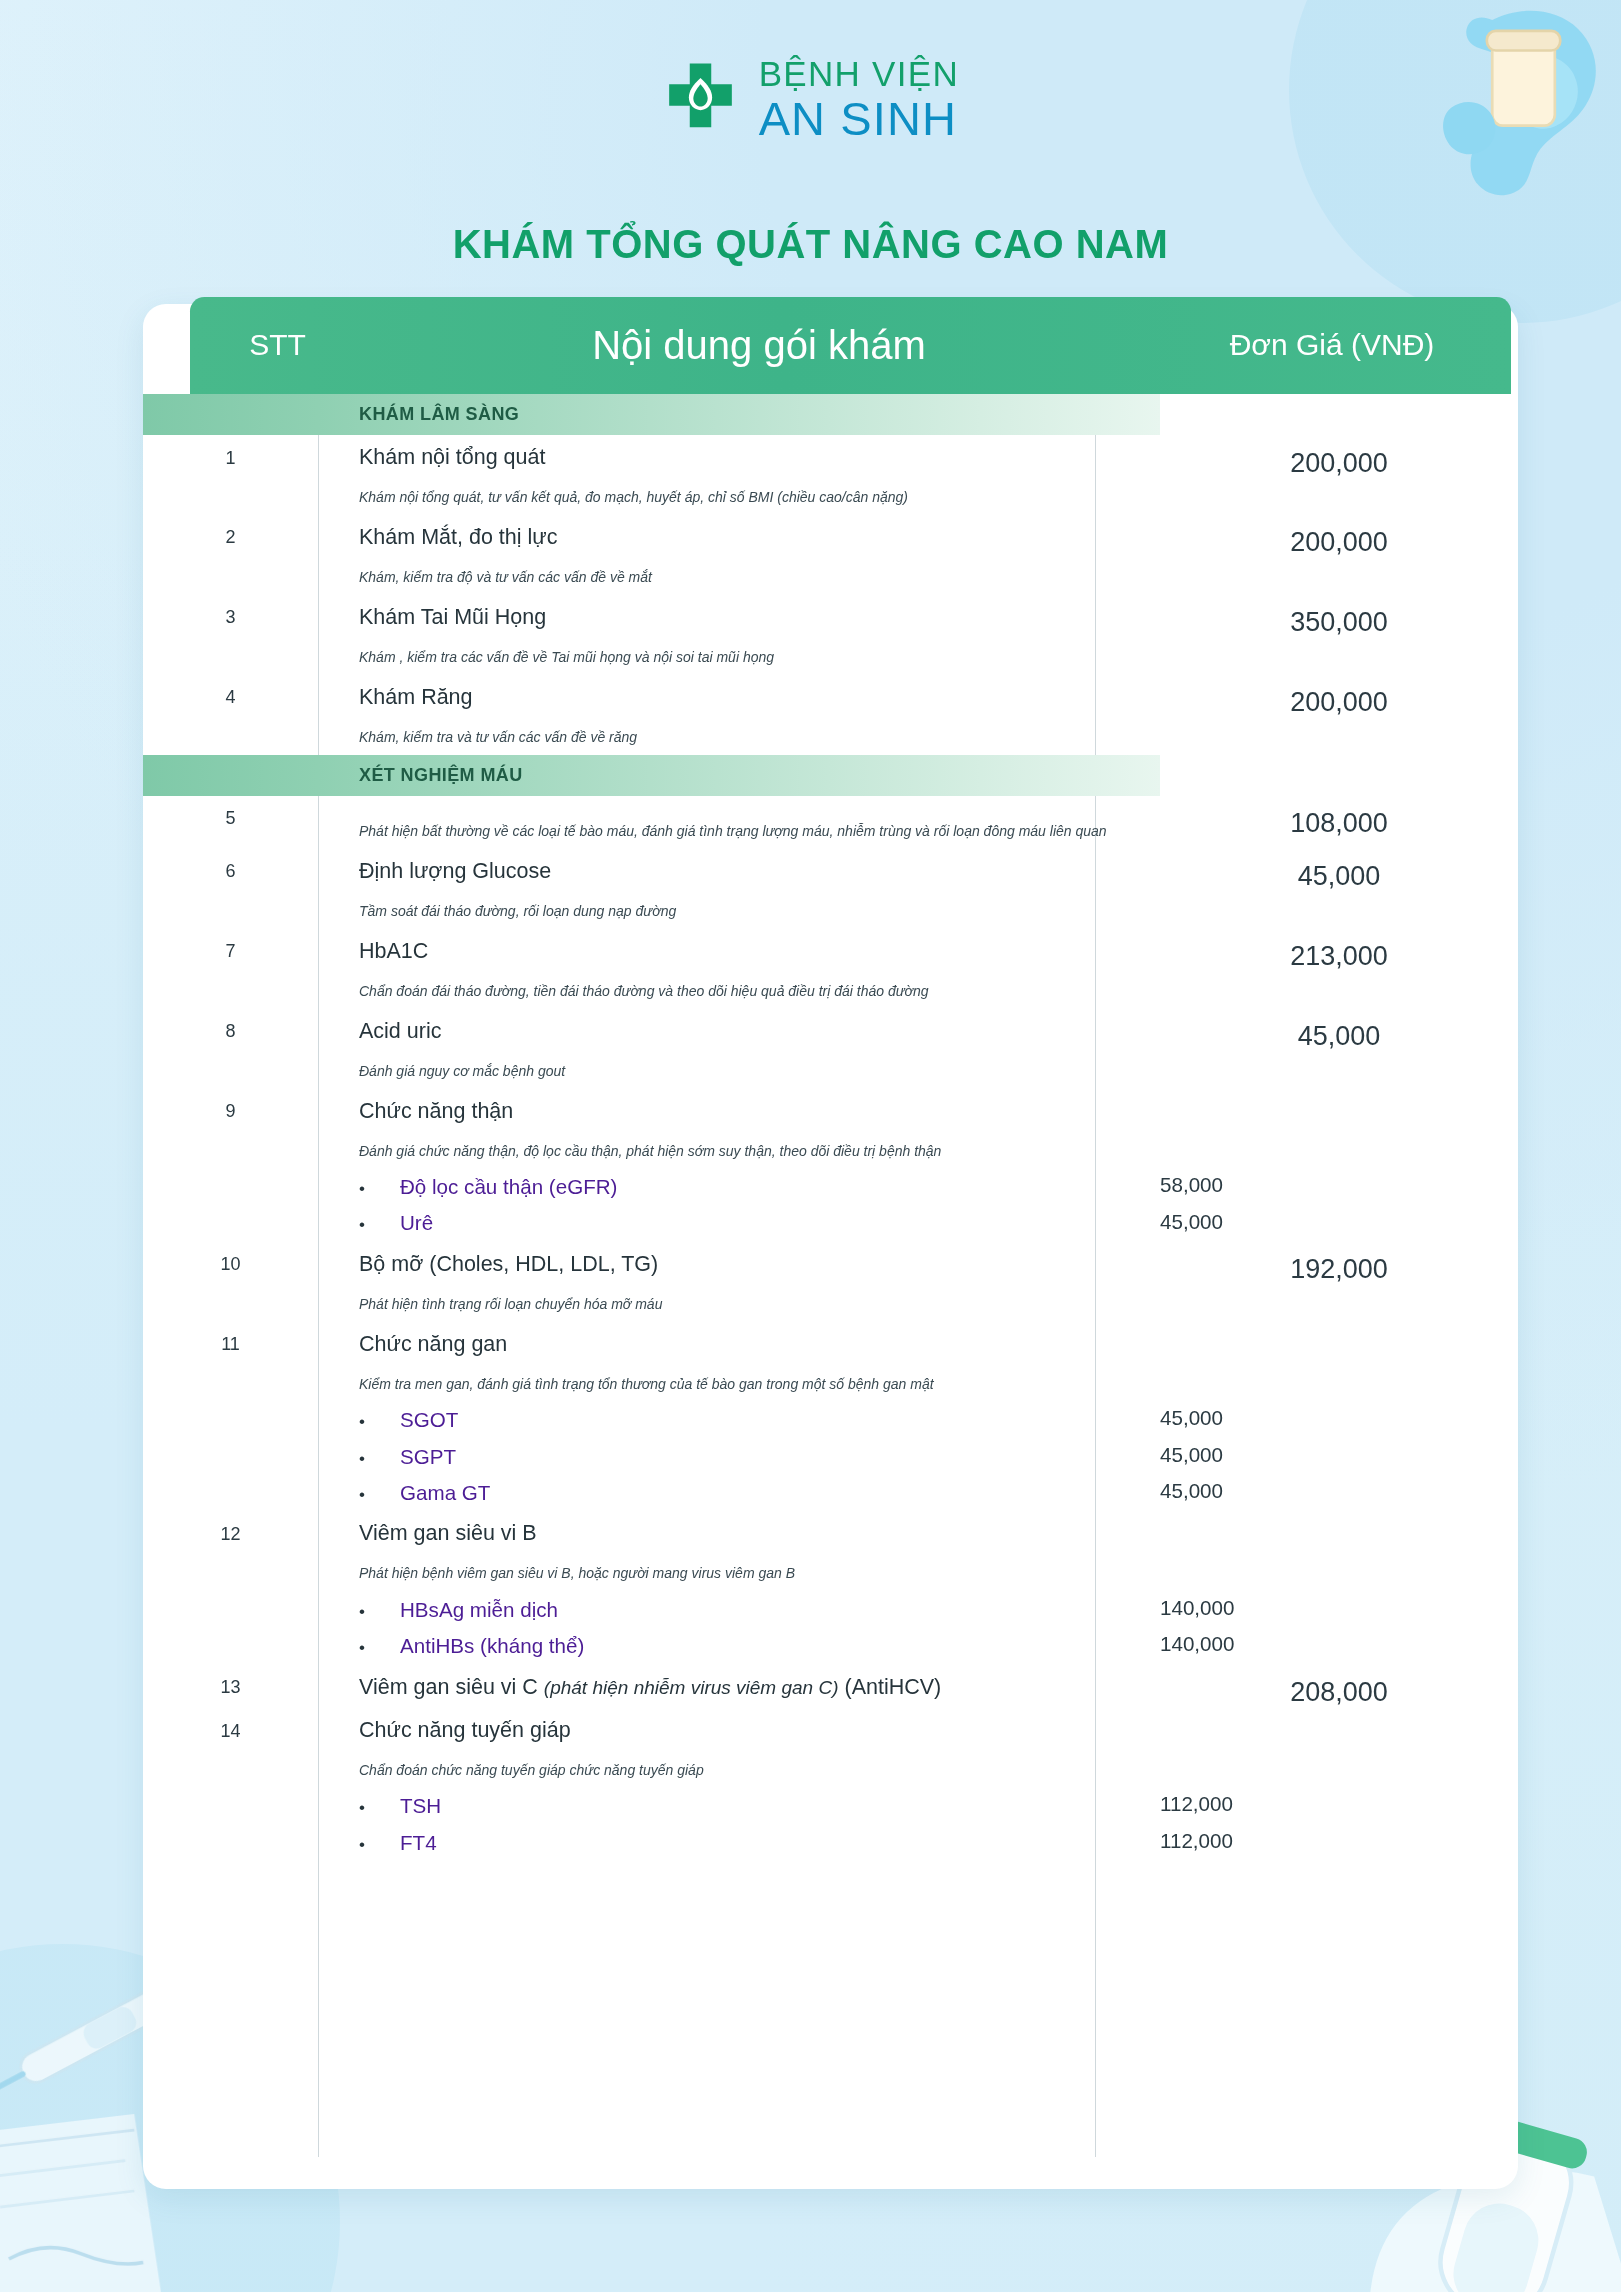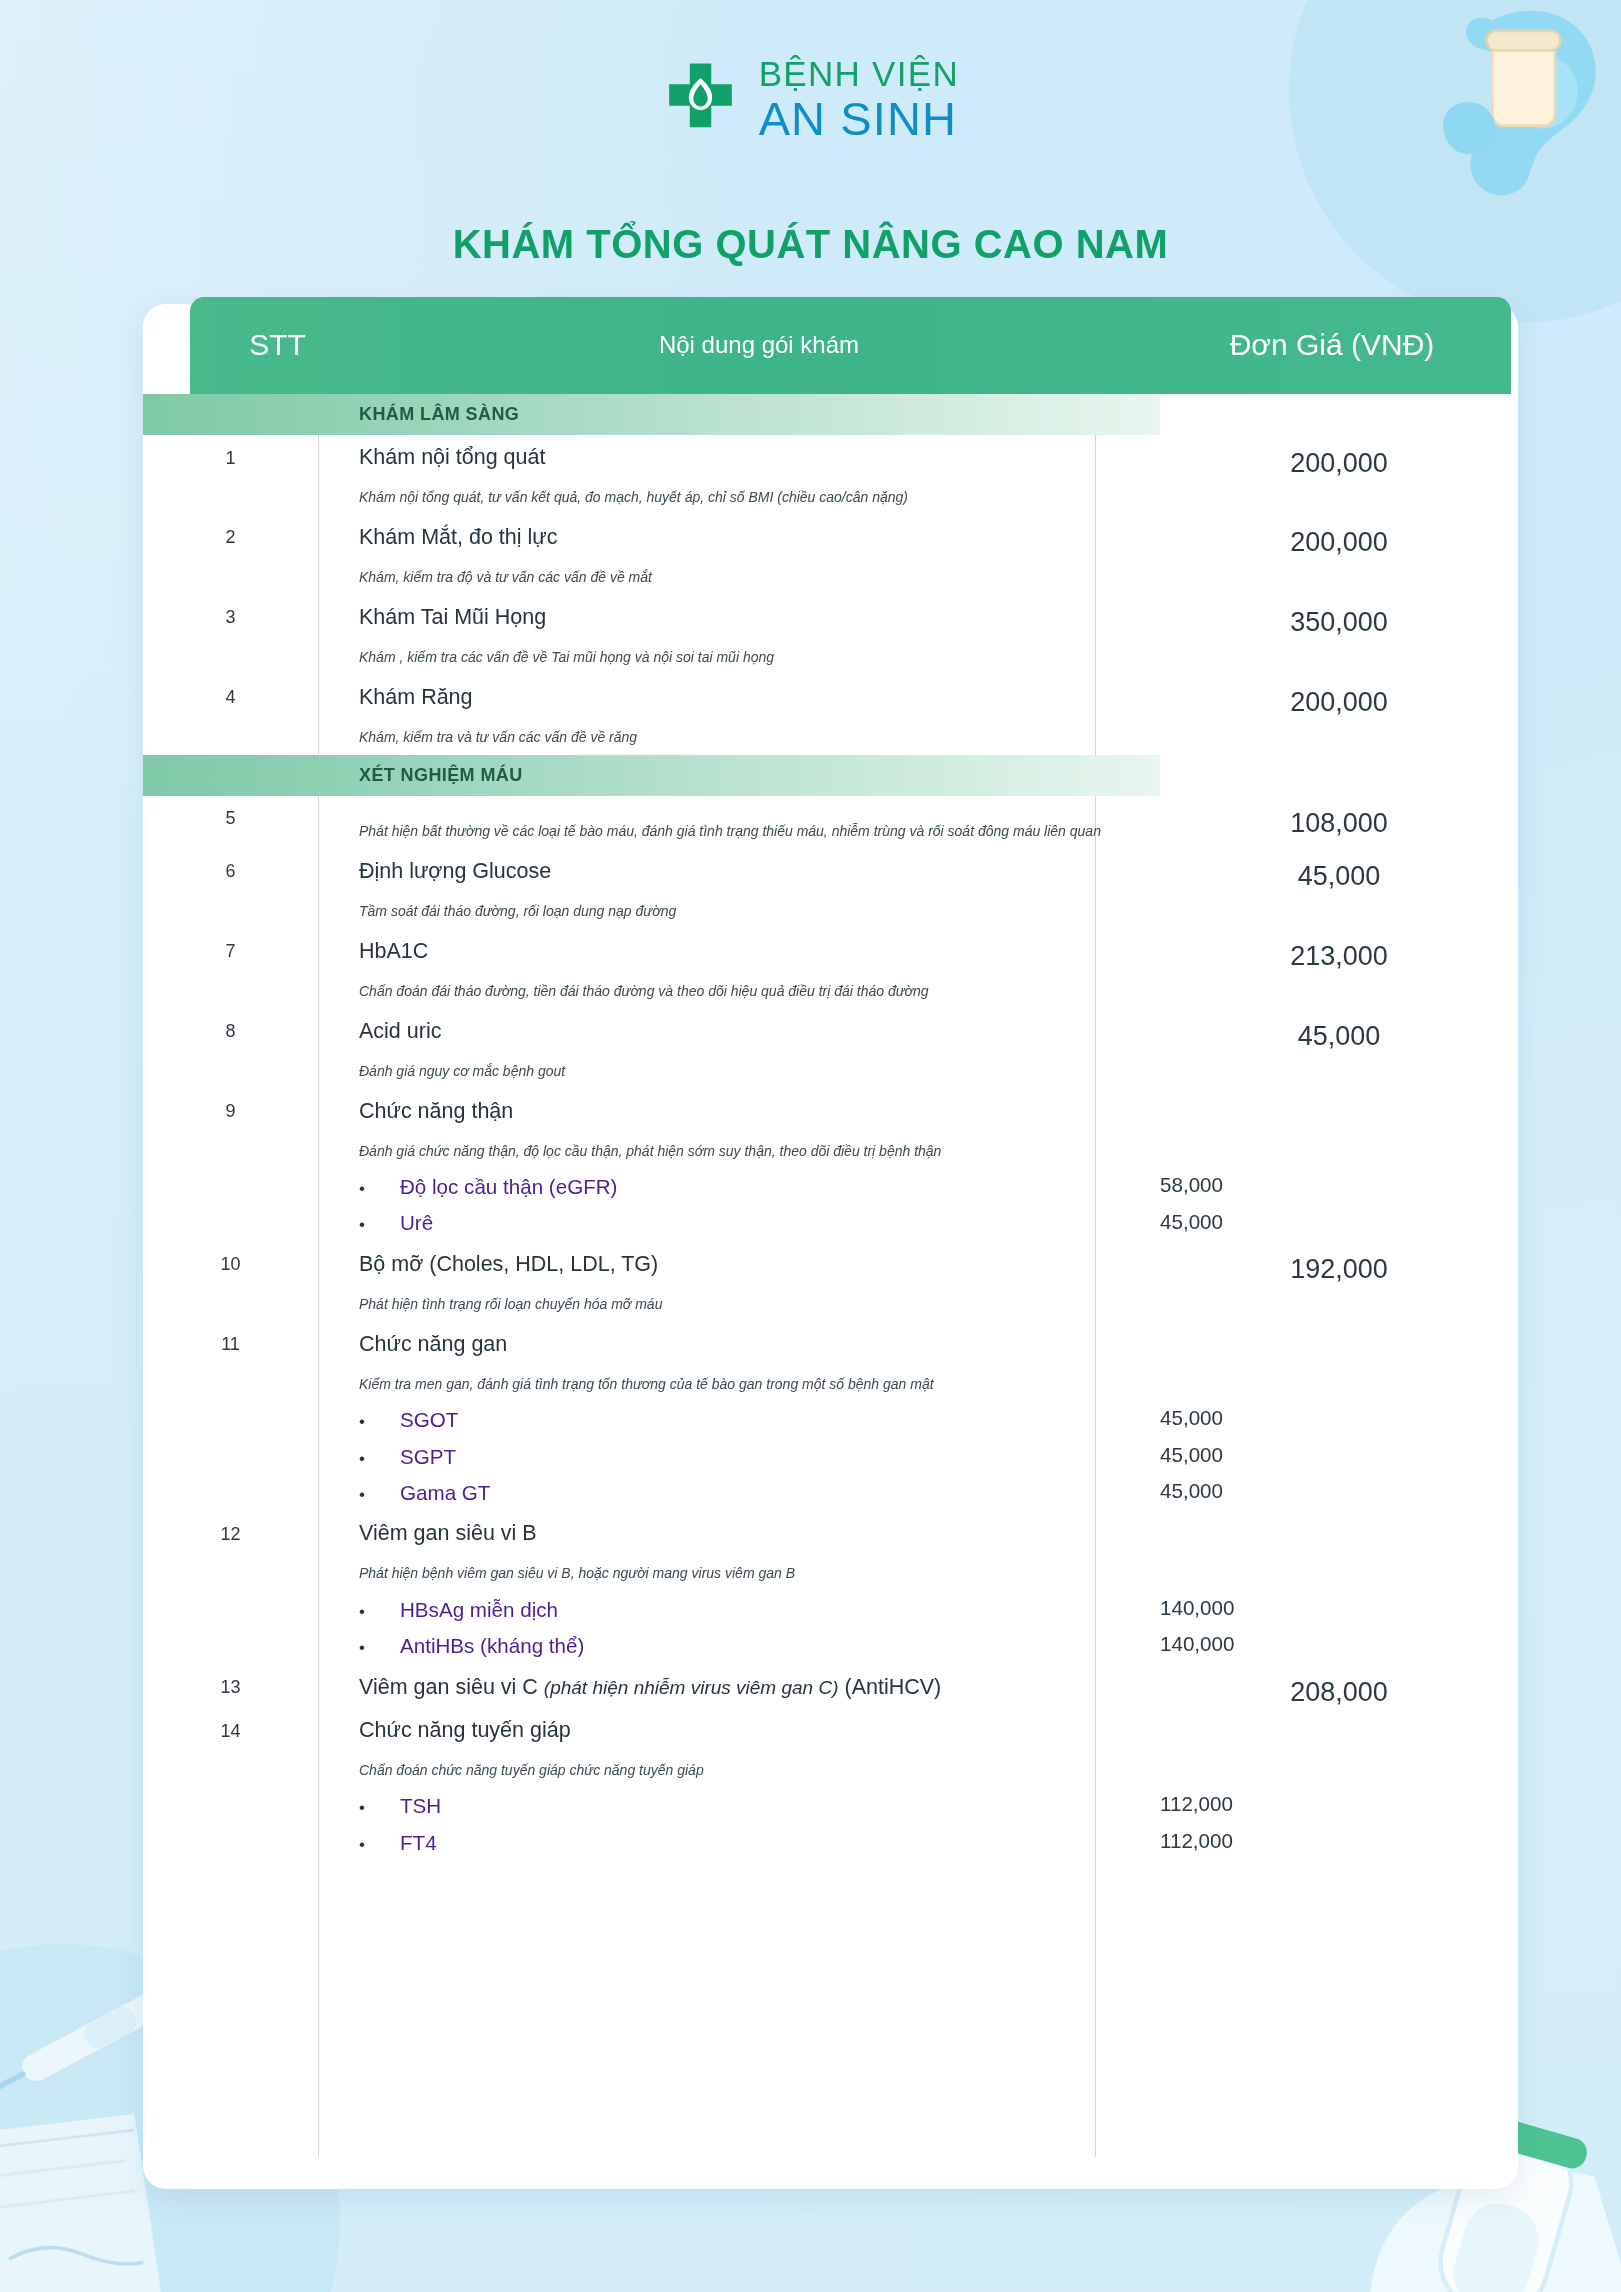--- a/index.html
+++ b/index.html
@@ -76,21 +76,21 @@
 
   
   .thead {
     position: absolute; left: 47px; top: -7.2px; width: 1321px; height: 97px;
     background: linear-gradient(90deg, #48b98b 0%, #3eb489 45%, #45b98c 100%);
     border-radius: 14.3px 14.3px 0 0;
     display: flex; align-items: center;
     color: #fff;
   }
   .thead .c-stt   { width: 175px; text-align: center; font-size: 30px; }
-  .thead .c-name  { flex: 1; text-align: center; font-size: 24px; }
+  .thead .c-name  { flex: 1; text-align: center; font-size: 40px; }
   .thead .c-price { width: 358px; text-align: center; font-size: 30px; }
 
   
   .vline { position: absolute; top: 90px; bottom: 32px; width: 0.9px; background: #cfd8dc; }
   .vline.v1 { left: 175px; }
   .vline.v2 { left: 952px; }
   .hline-top { position: absolute; left: 0; right: 0; top: 90px; height: 0.9px; background: #cfd8dc; }
 
   
   .tbody { position: absolute; left: 0; right: 0; top: 90px; bottom: 0; }
@@ -259,21 +259,21 @@
         <div class="section-row">
           <div class="sec-left"></div>
           <div class="sec-mid">
             <span class="sec-title">XÉT NGHIỆM MÁU</span>
           </div>
           <div class="sec-right"></div>
         </div>
         <div class="item-row">
           <div class="c-stt">5</div>
           <div class="c-name">
-            <div class="nm-desc">Phát hiện bất thường về các loại tế bào máu, đánh giá tình trạng thiếu máu, nhiễm trùng và rối soát đông máu liên quan</div>
+            <div class="nm-desc">Phát hiện bất thường về các loại tế bào máu, đánh giá tình trạng lượng máu, nhiễm trùng và rối loạn đông máu liên quan</div>
           </div>
           <div class="c-price">108,000</div>
         </div>
         <div class="item-row">
           <div class="c-stt">6</div>
           <div class="c-name">
             <div class="nm-title"><span>Định lượng Glucose</span></div>
             <div class="nm-desc">Tầm soát đái tháo đường, rối loạn dung nạp đường</div>
           </div>
           <div class="c-price">45,000</div>

